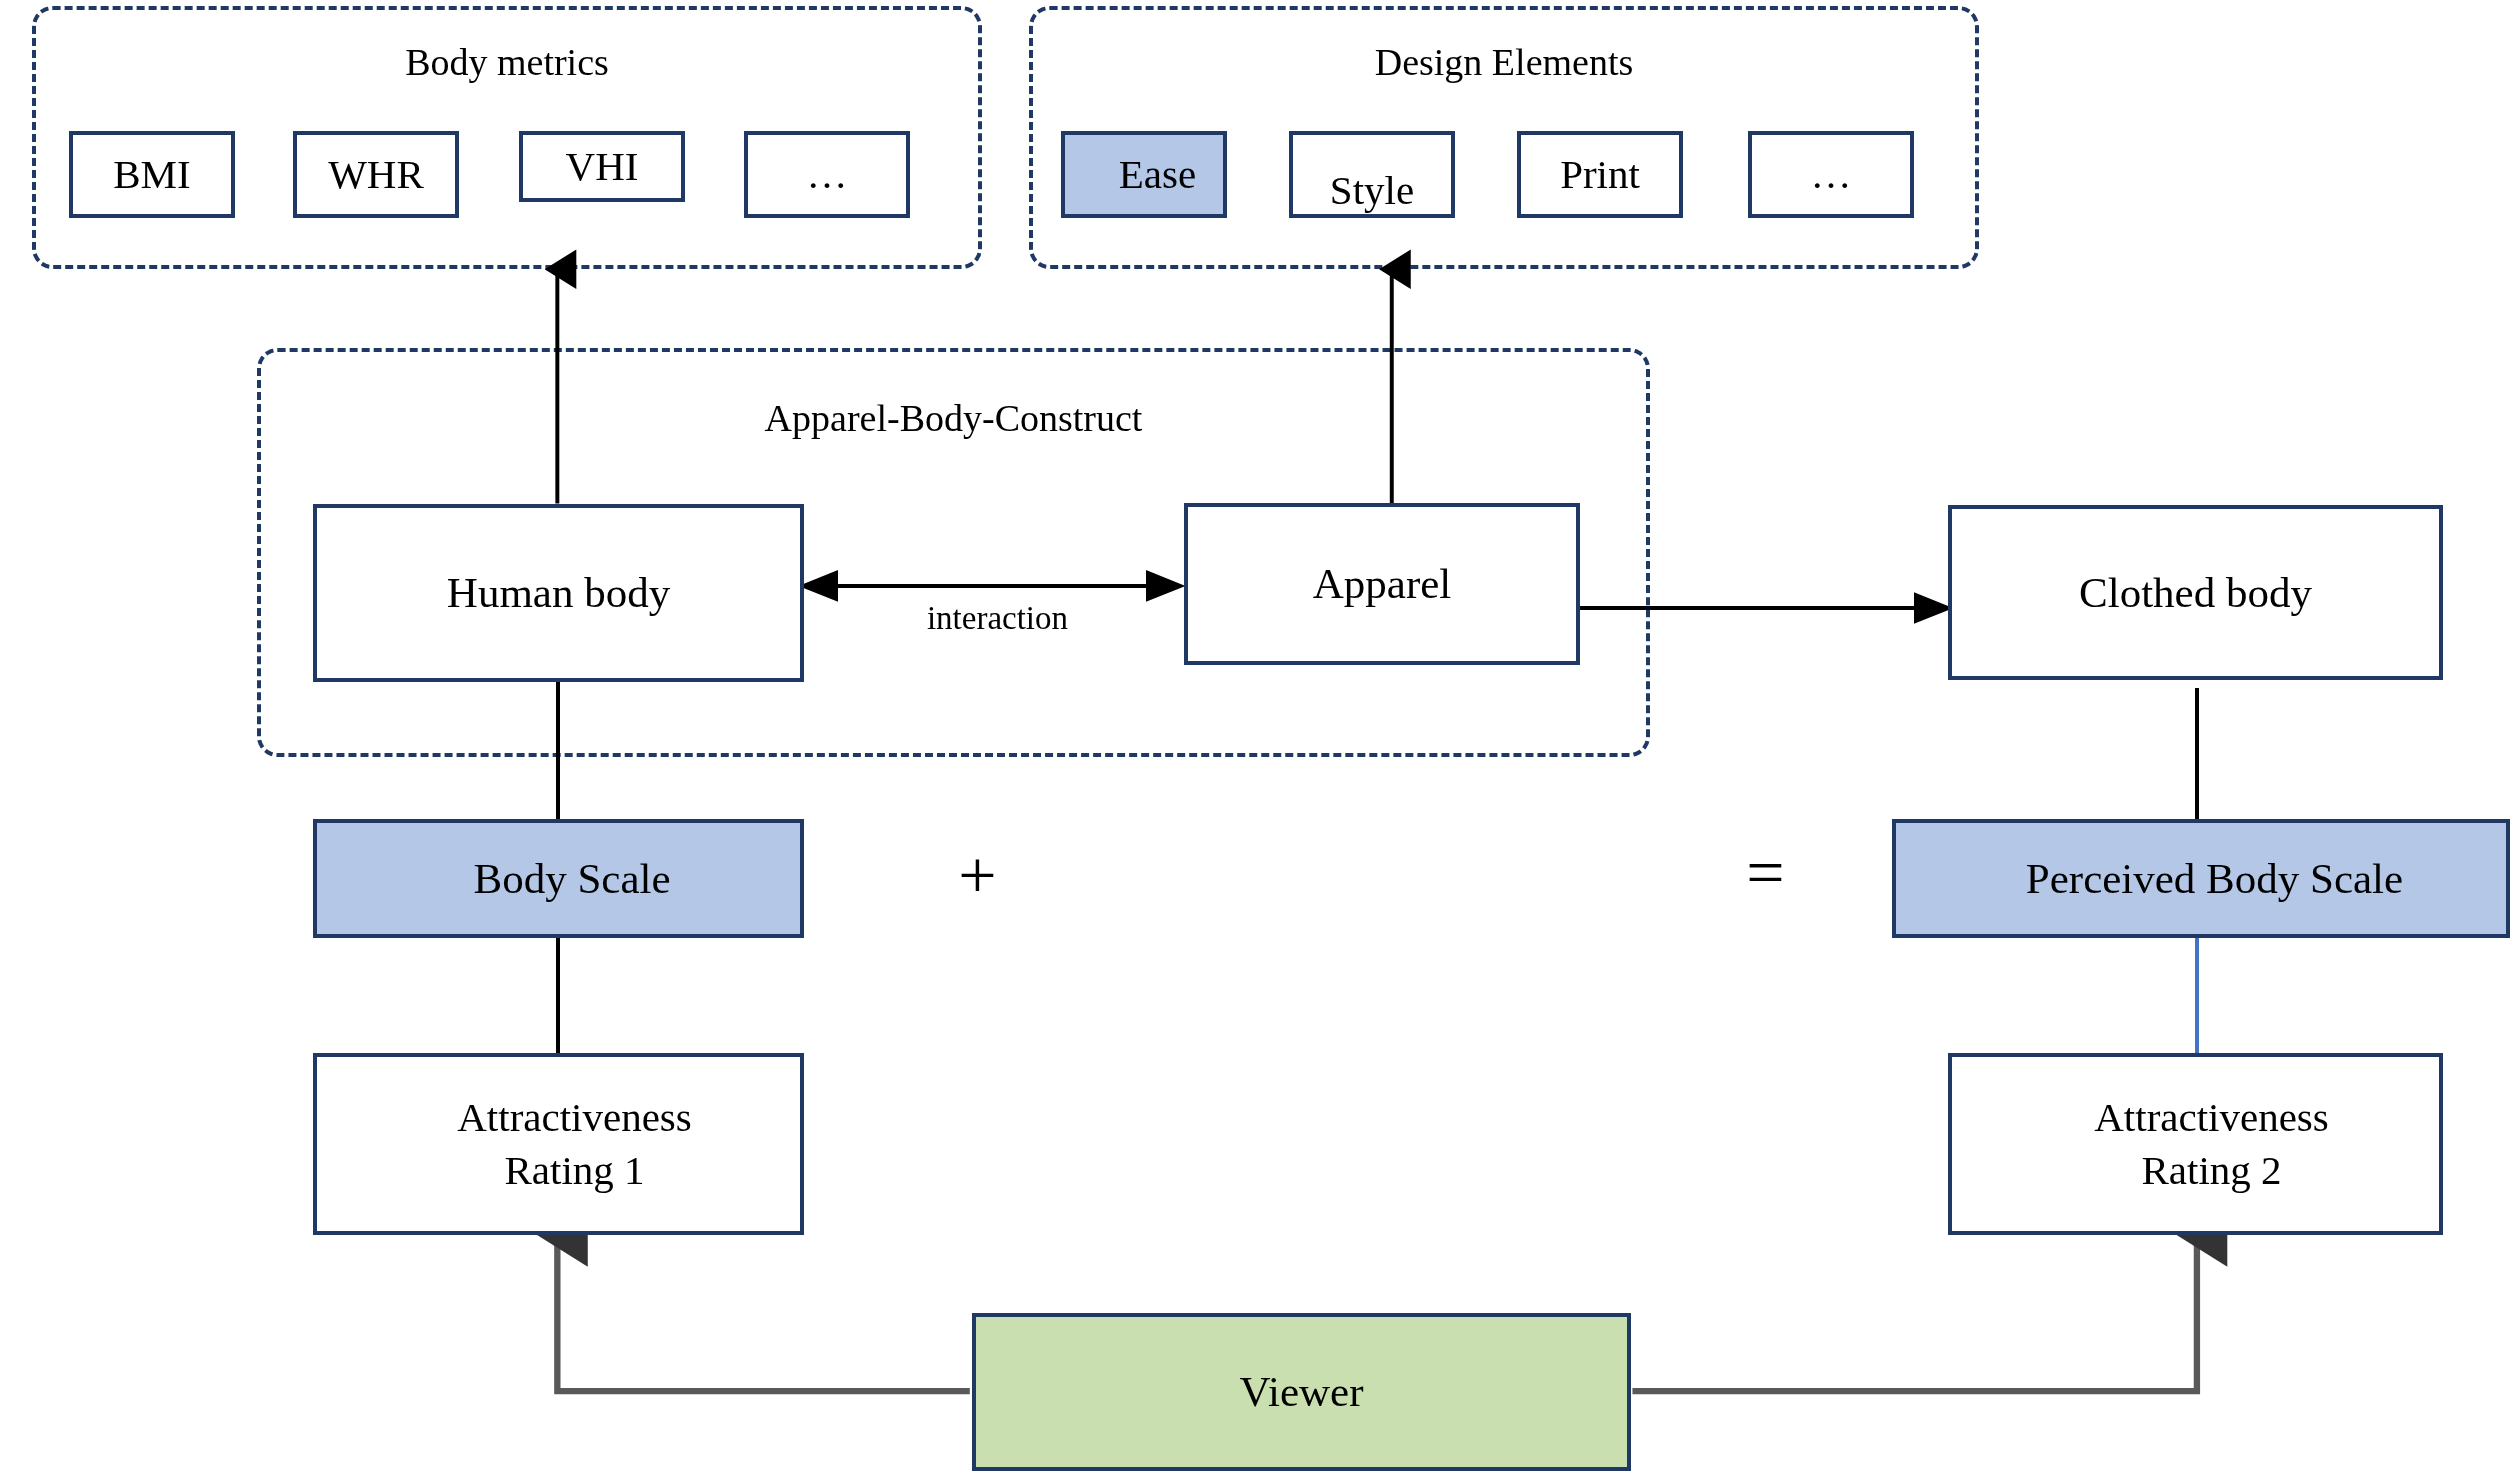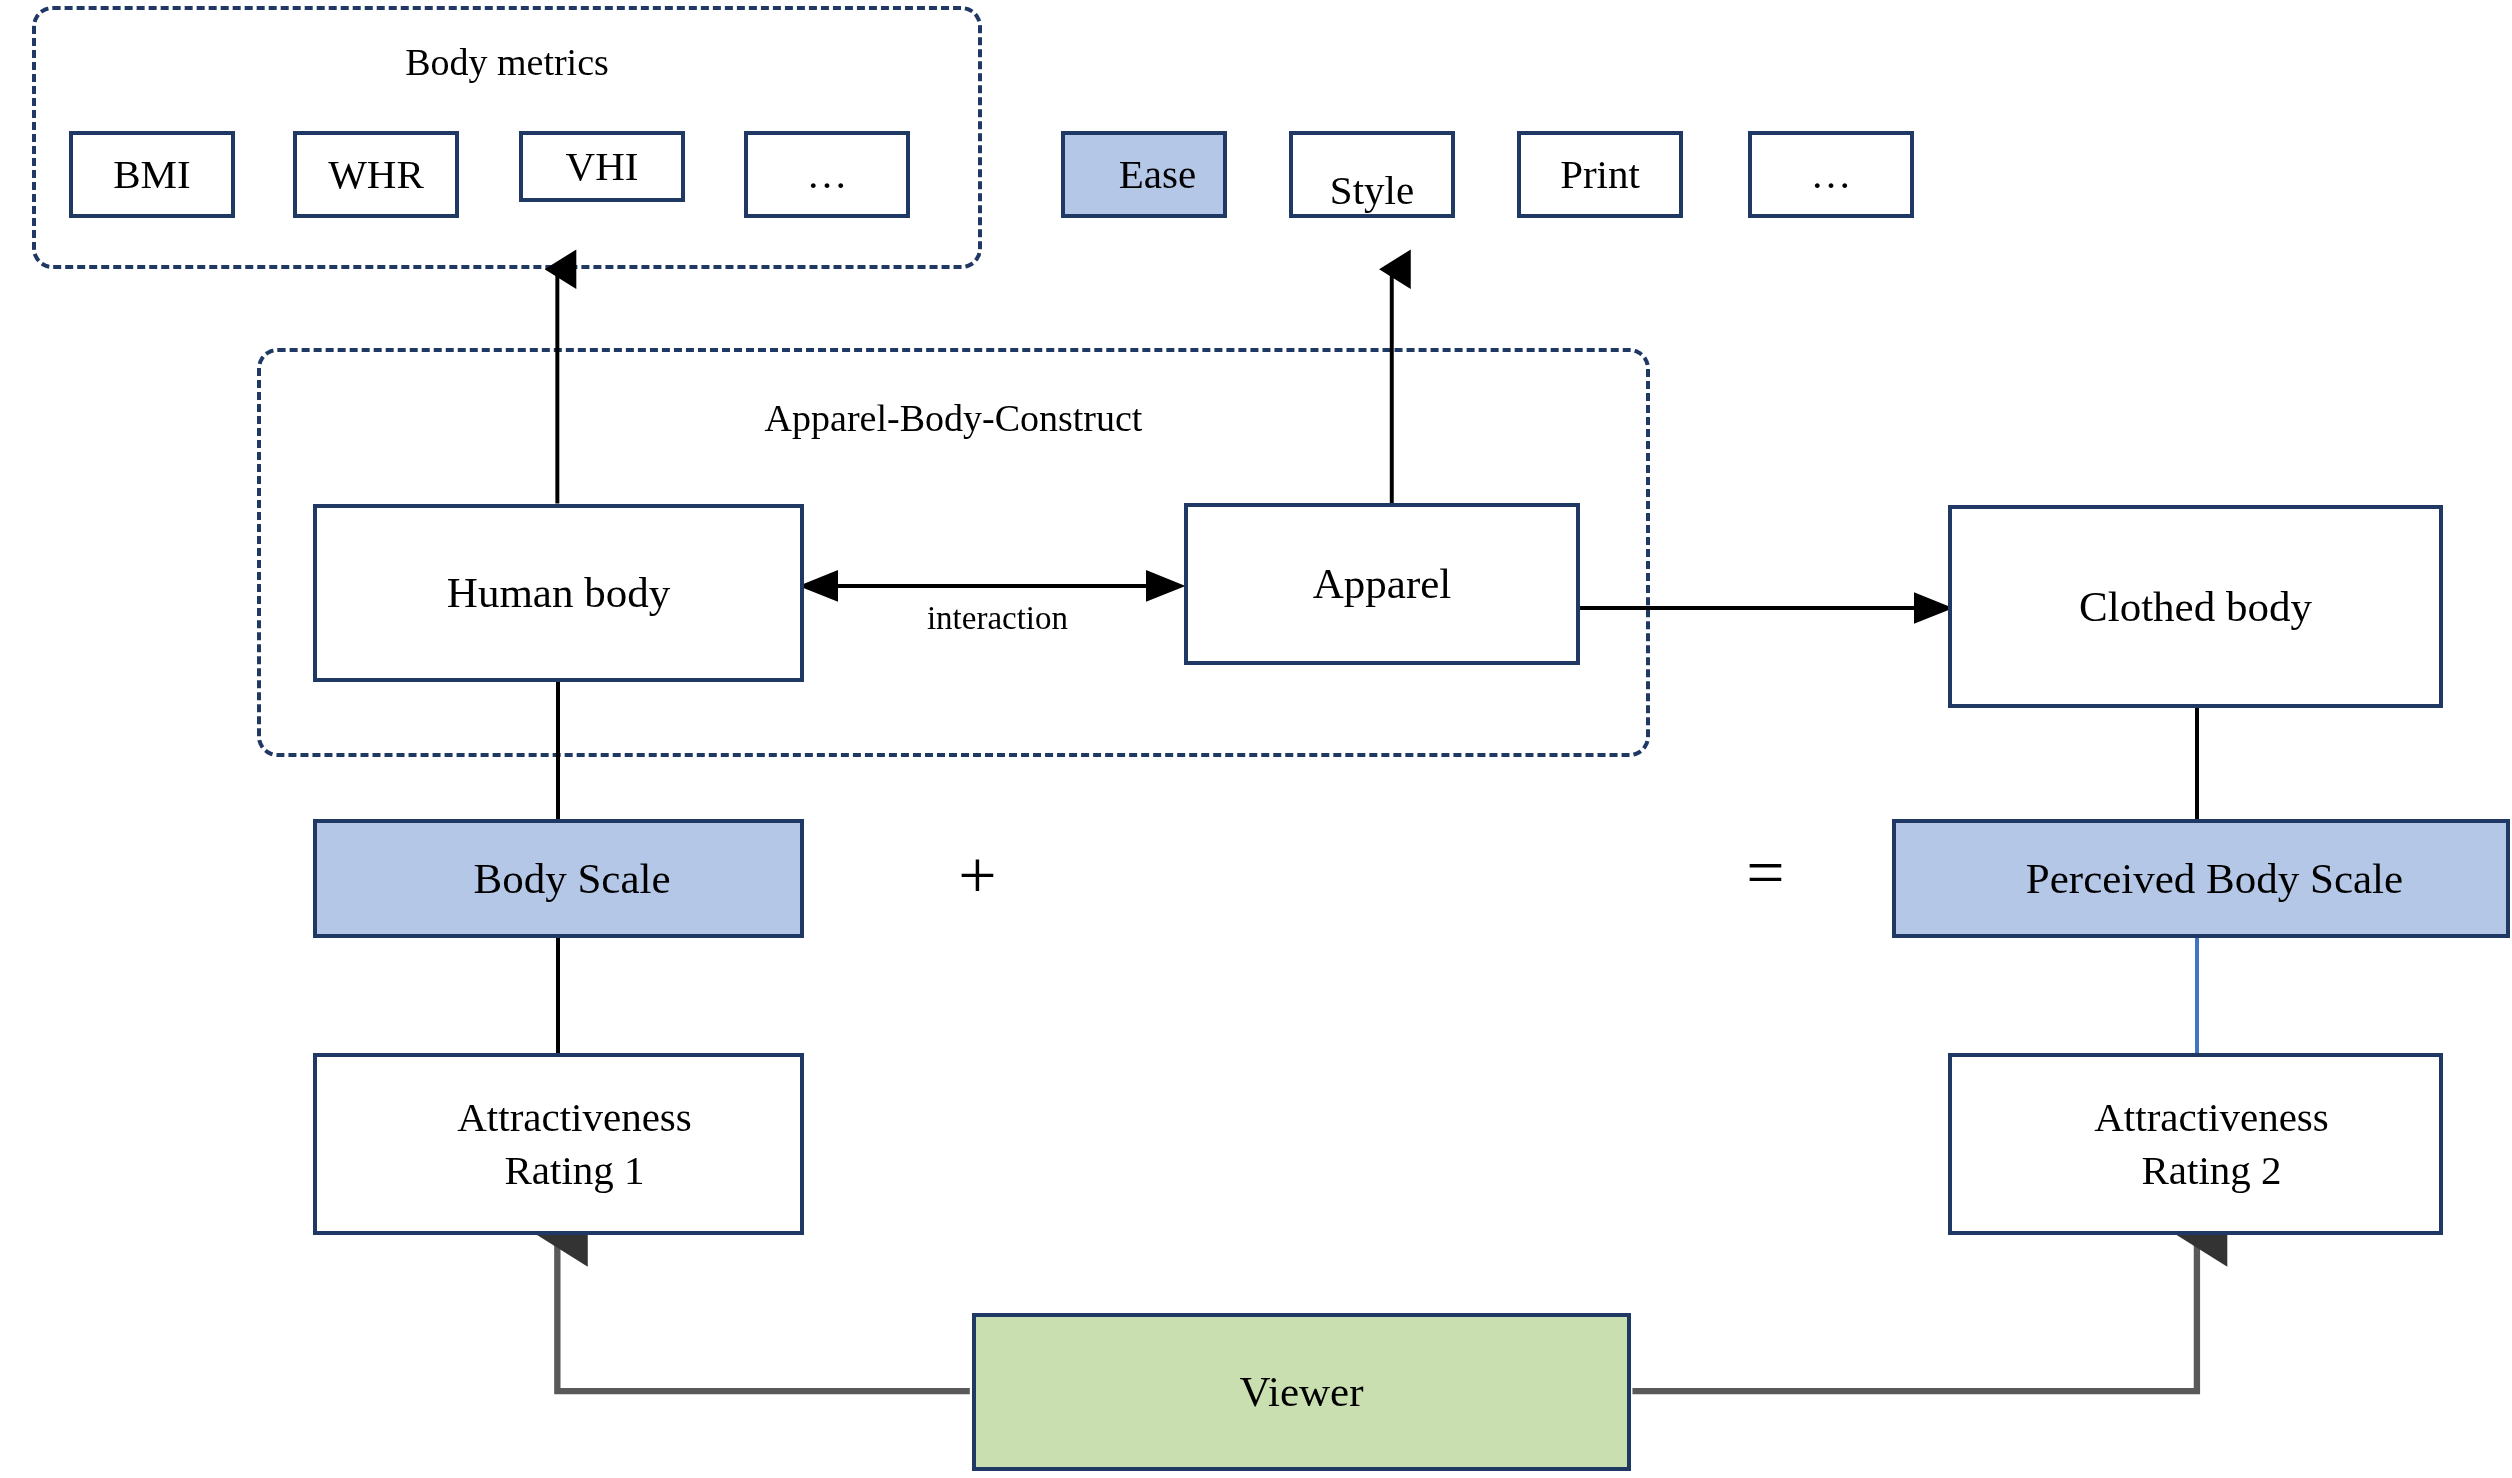--- a/index.html
+++ b/index.html
@@ -154,20 +154,23 @@
   <div class="box small" style="left:293px; top:131px; width:166px; height:87px;">
     <span>WHR</span>
   </div>
   <div class="box small" style="left:519px; top:131px; width:166px; height:71px;">
     <span>VHI</span>
   </div>
   <div class="box small" style="left:744px; top:131px; width:166px; height:87px;">
     <span>…</span>
   </div>
 
+  <div class="dashed-group" style="left:1029px; top:6.3px; width:950px; height:263px;">
+    <div class="group-title" style="top:32px;">Design Elements</div>
+  </div>
   <div class="box small fill-blue" style="left:1061px; top:131px; width:166px; height:87px;">
     <span>Ease</span>
   </div>
   <div class="box small" style="left:1289px; top:131px; width:166px; height:87px;align-items:flex-end;">
     <span>Style</span>
   </div>
   <div class="box small" style="left:1517px; top:131px; width:166px; height:87px;">
     <span>Print</span>
   </div>
   <div class="box small" style="left:1748px; top:131px; width:166px; height:87px;">
@@ -181,21 +184,21 @@
   <div class="box" style="left:313px; top:504px; width:491px; height:178px;">
     <span>Human body</span>
   </div>
 
   <div class="box" style="left:1184px; top:503px; width:396px; height:162px;">
     <span>Apparel</span>
   </div>
 
   <div class="label-inline" style="left:831px; top:600px; width:333px;">interaction</div>
 
-  <div class="box" style="left:1948px; top:505px; width:495px; height:203px;text-align:center;">
+  <div class="box" style="left:1948px; top:505px; width:495px; height:175px;text-align:center;">
     <span>Clothed body</span>
   </div>
 
   <div class="box fill-blue" style="left:313px; top:819px; width:491px; height:119px;">
     <span>Body Scale</span>
   </div>
 
   <div class="op" style="left:942px; top:841px; width:71px;">+</div>
 
 

